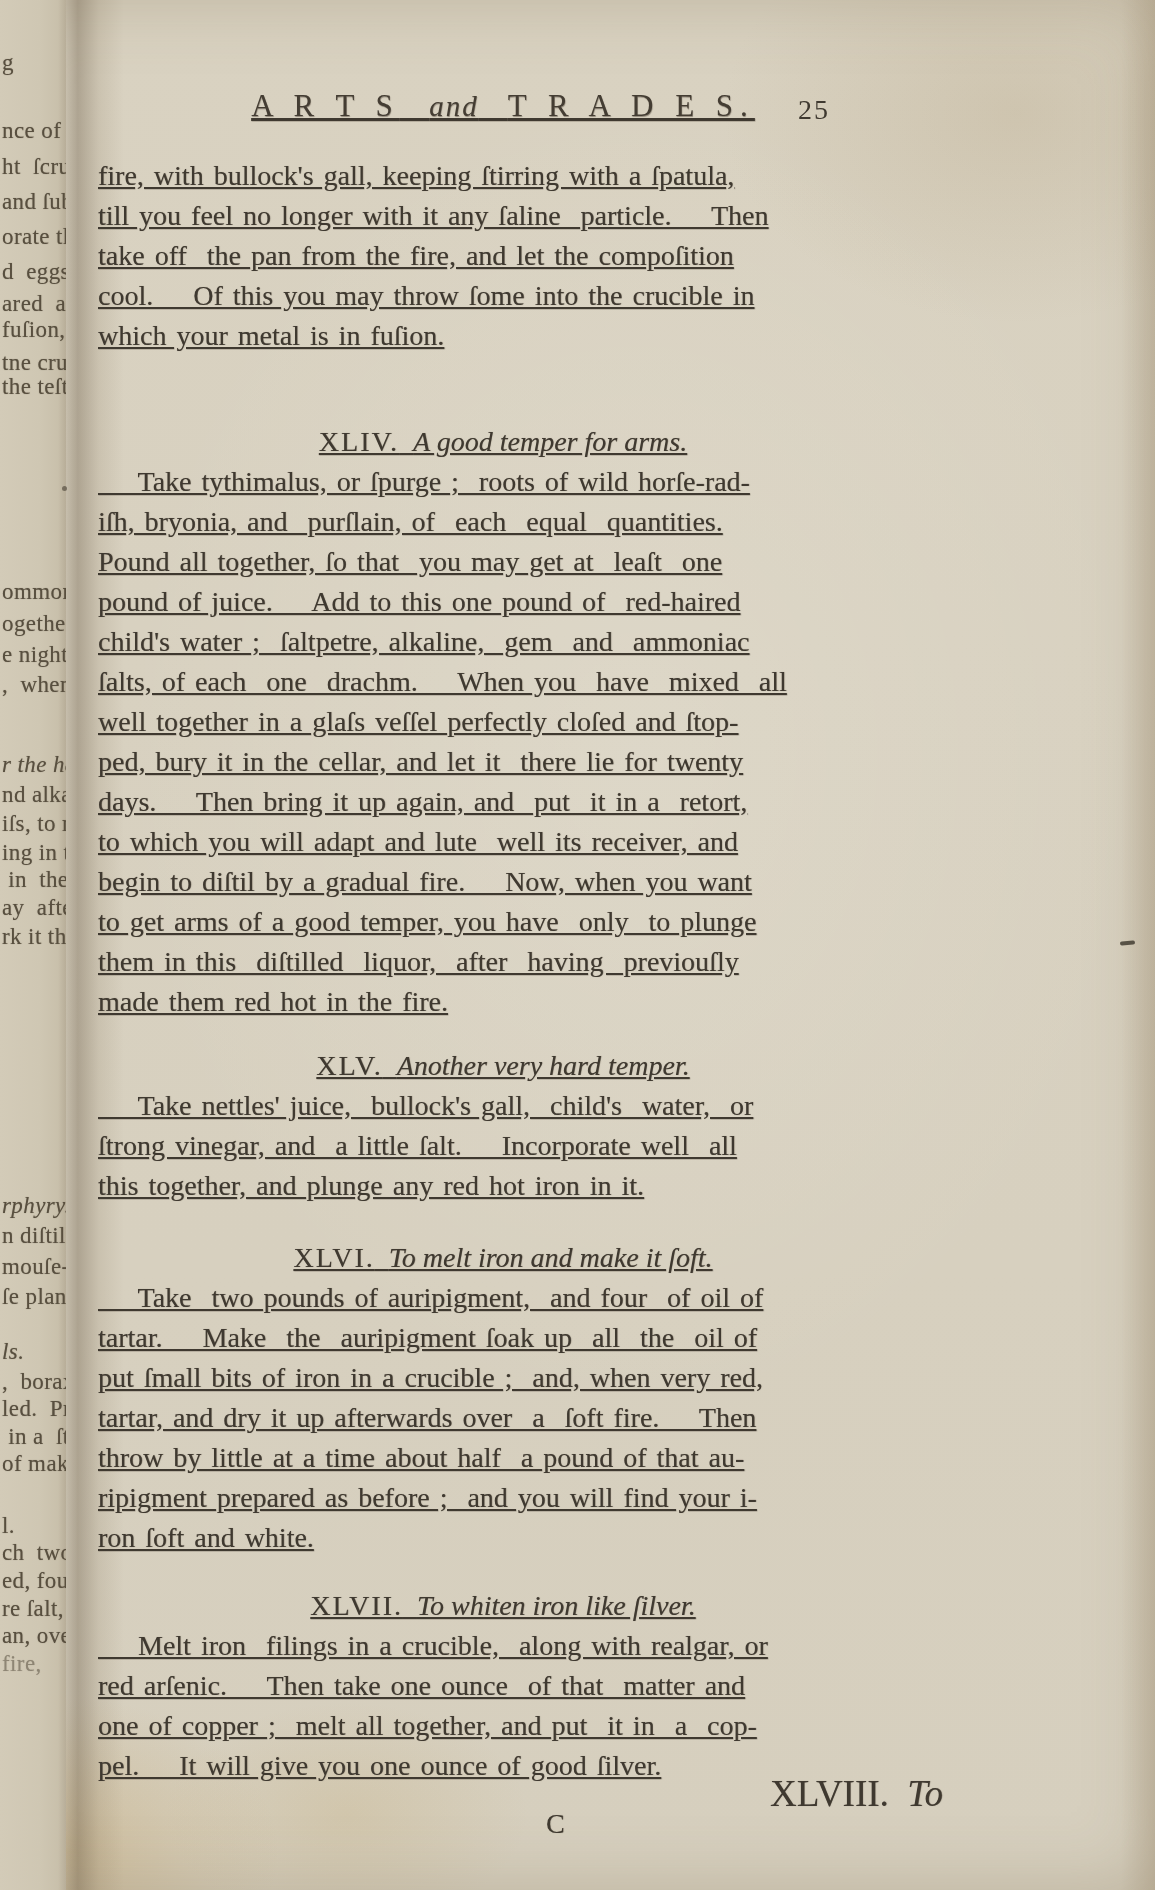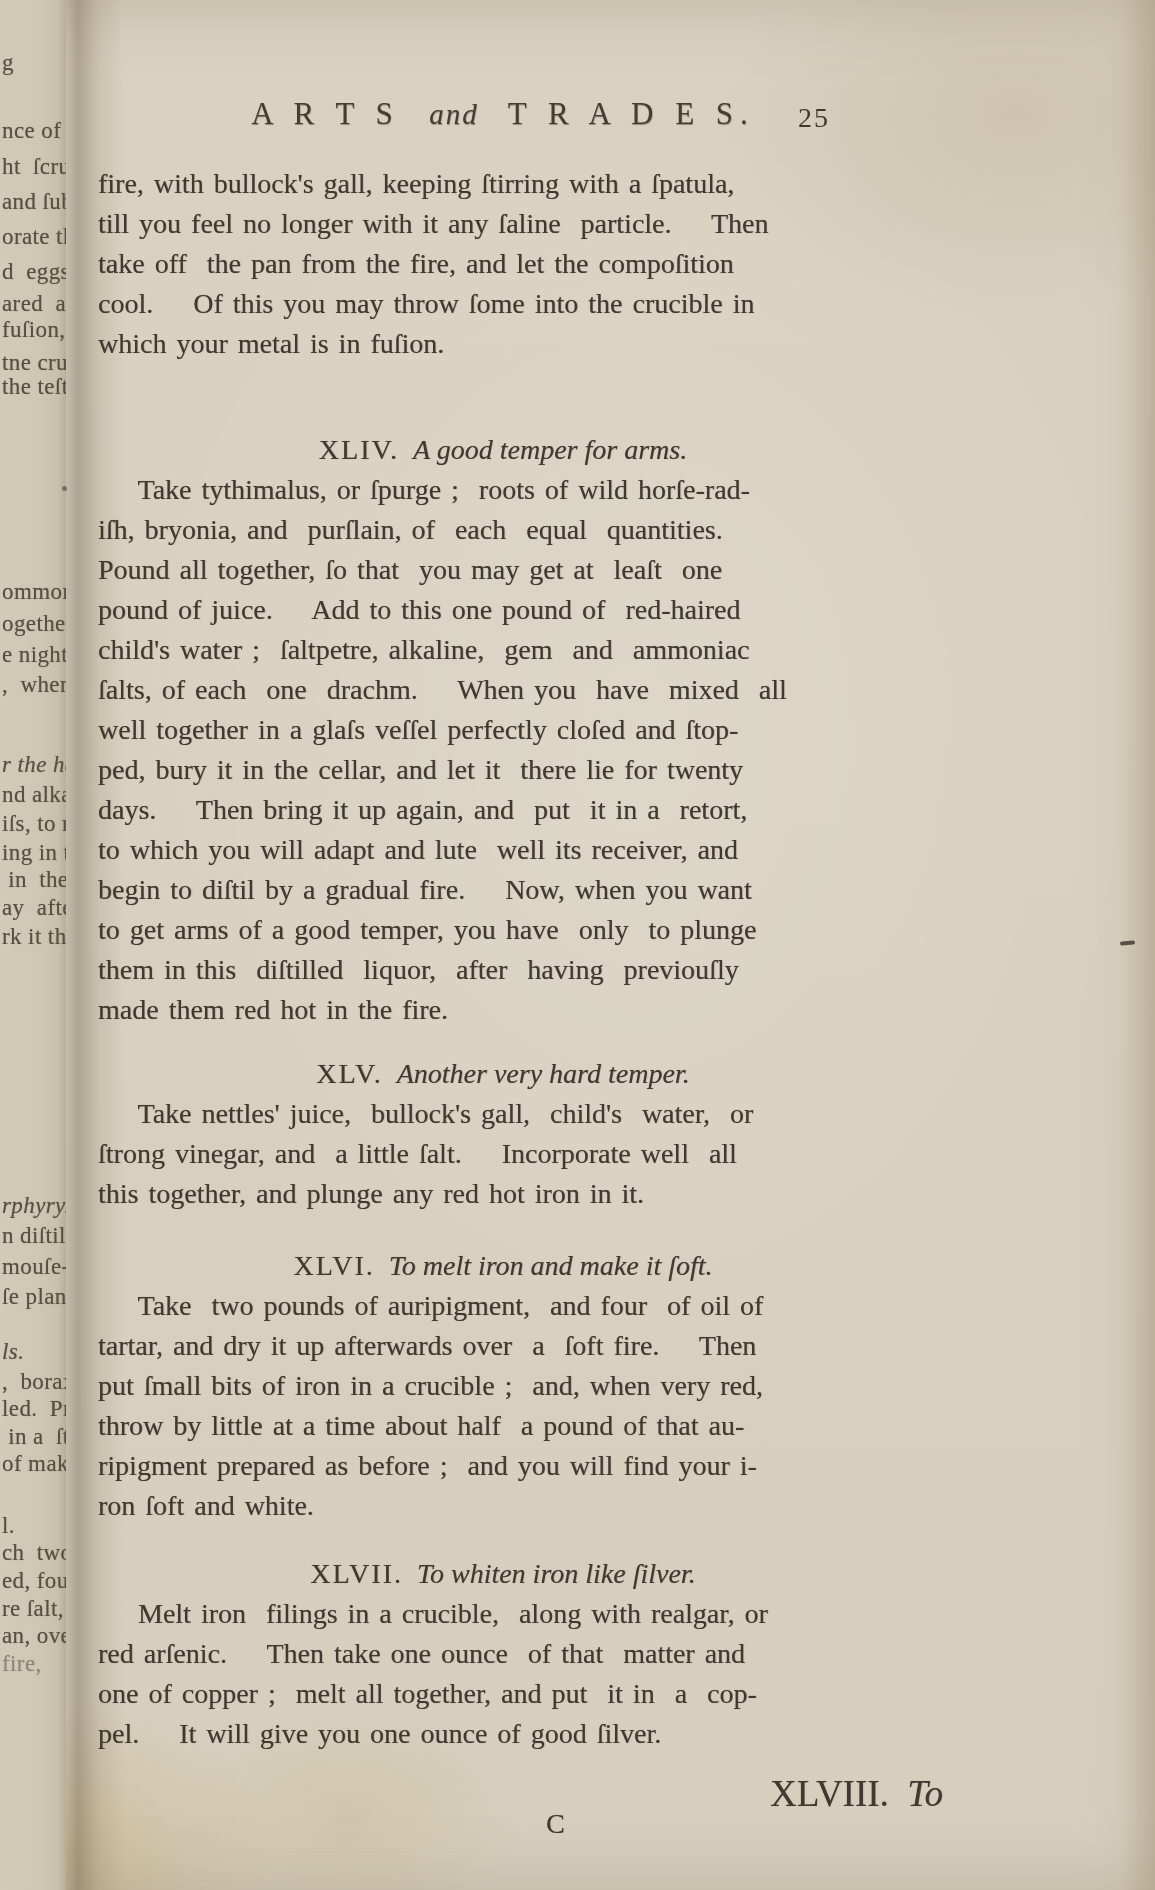--- a/index.html
+++ b/index.html
@@ -38,21 +38,21 @@
     position:absolute;left:58px;top:0;width:66px;height:100%;
     background:linear-gradient(90deg, rgba(92,76,54,0) 0%, rgba(92,76,54,.34) 30%, rgba(120,102,74,.14) 62%, rgba(120,102,74,0) 100%);
     pointer-events:none;
   }
   .edge-right{
     position:absolute;right:0;top:0;width:34px;height:100%;
     background:linear-gradient(270deg, rgba(140,118,86,.22), rgba(140,118,86,0));
     pointer-events:none;
   }
   
-  .content{position:absolute;left:98px;top:10px;width:810px;}
+  .content{position:absolute;left:98px;top:2px;width:810px;text-decoration:underline;}
   .header-row{position:relative;padding-top:86px;height:42px;}
   .running-title{
     text-align:center;font-size:31px;letter-spacing:7px;
     white-space:pre;color:#443d33;
     text-shadow:.5px .5px .8px rgba(62,52,40,.45);
   }
   .running-title .amp{font-style:italic;letter-spacing:2px;font-size:29px;}
   .pageno{position:absolute;left:700px;top:92px;font-size:28px;letter-spacing:2px;}
   .tline{
     height:40px;line-height:40px;white-space:pre;
@@ -182,22 +182,23 @@
           <div class="tline">    Take nettles' juice,  bullock's gall,  child's  water,  or</div>
           <div class="tline">ſtrong vinegar, and  a little ſalt.    Incorporate well  all</div>
           <div class="tline">this together, and plunge any red hot iron in it.</div>
         </div>
     </section>
 
     <section class="sec s3">
       <div class="heading"><span class="num">XLVI.</span>  <span class="ttl">To melt iron and make it ſoft.</span></div>
       <div class="para">
           <div class="tline">    Take  two pounds of auripigment,  and four  of oil of</div>
+          <div class="tline">tartar.    Make  the  auripigment ſoak up  all  the  oil of</div>
+          <div class="tline">put ſmall bits of iron in a crucible ;  and, when very red,</div>
           <div class="tline">tartar, and dry it up afterwards over  a  ſoft fire.    Then</div>
-          <div class="tline">put ſmall bits of iron in a crucible ;  and, when very red,</div>
           <div class="tline">throw by little at a time about half  a pound of that au-</div>
           <div class="tline">ripigment prepared as before ;  and you will find your i-</div>
           <div class="tline">ron ſoft and white.</div>
         </div>
     </section>
 
     <section class="sec s4">
       <div class="heading"><span class="num">XLVII.</span>  <span class="ttl">To whiten iron like ſilver.</span></div>
       <div class="para">
           <div class="tline">    Melt iron  filings in a crucible,  along with realgar, or</div>

